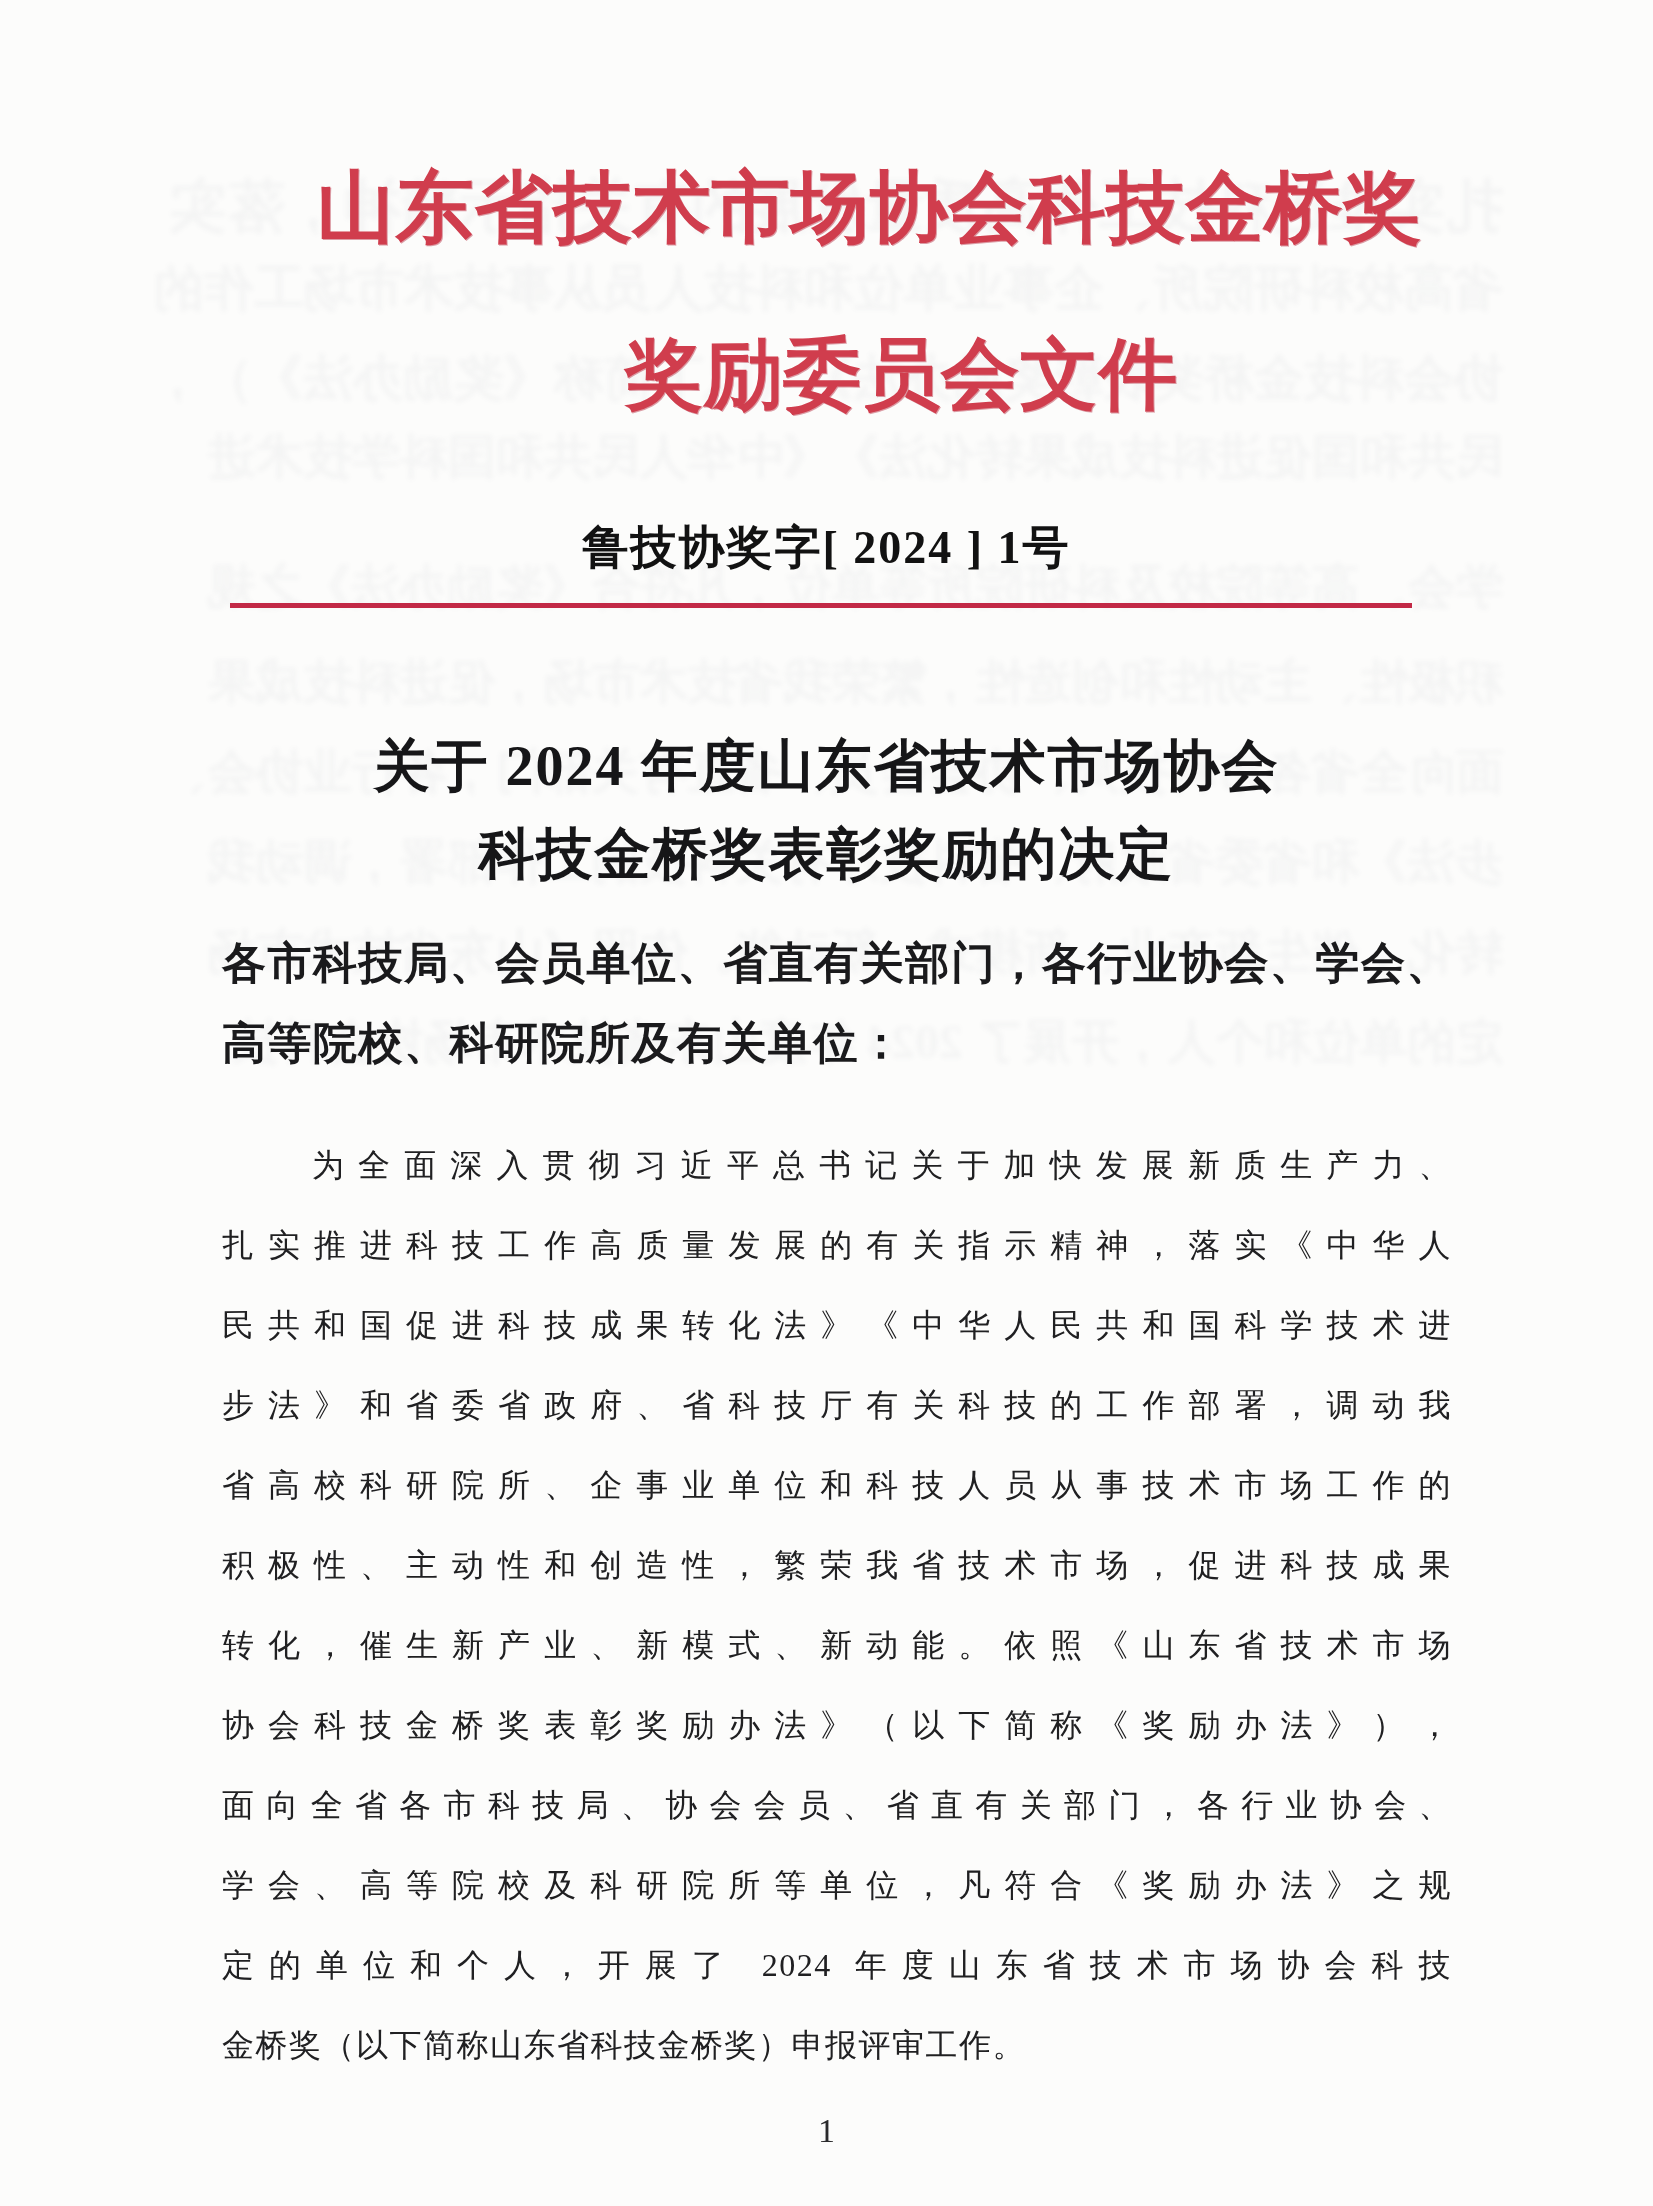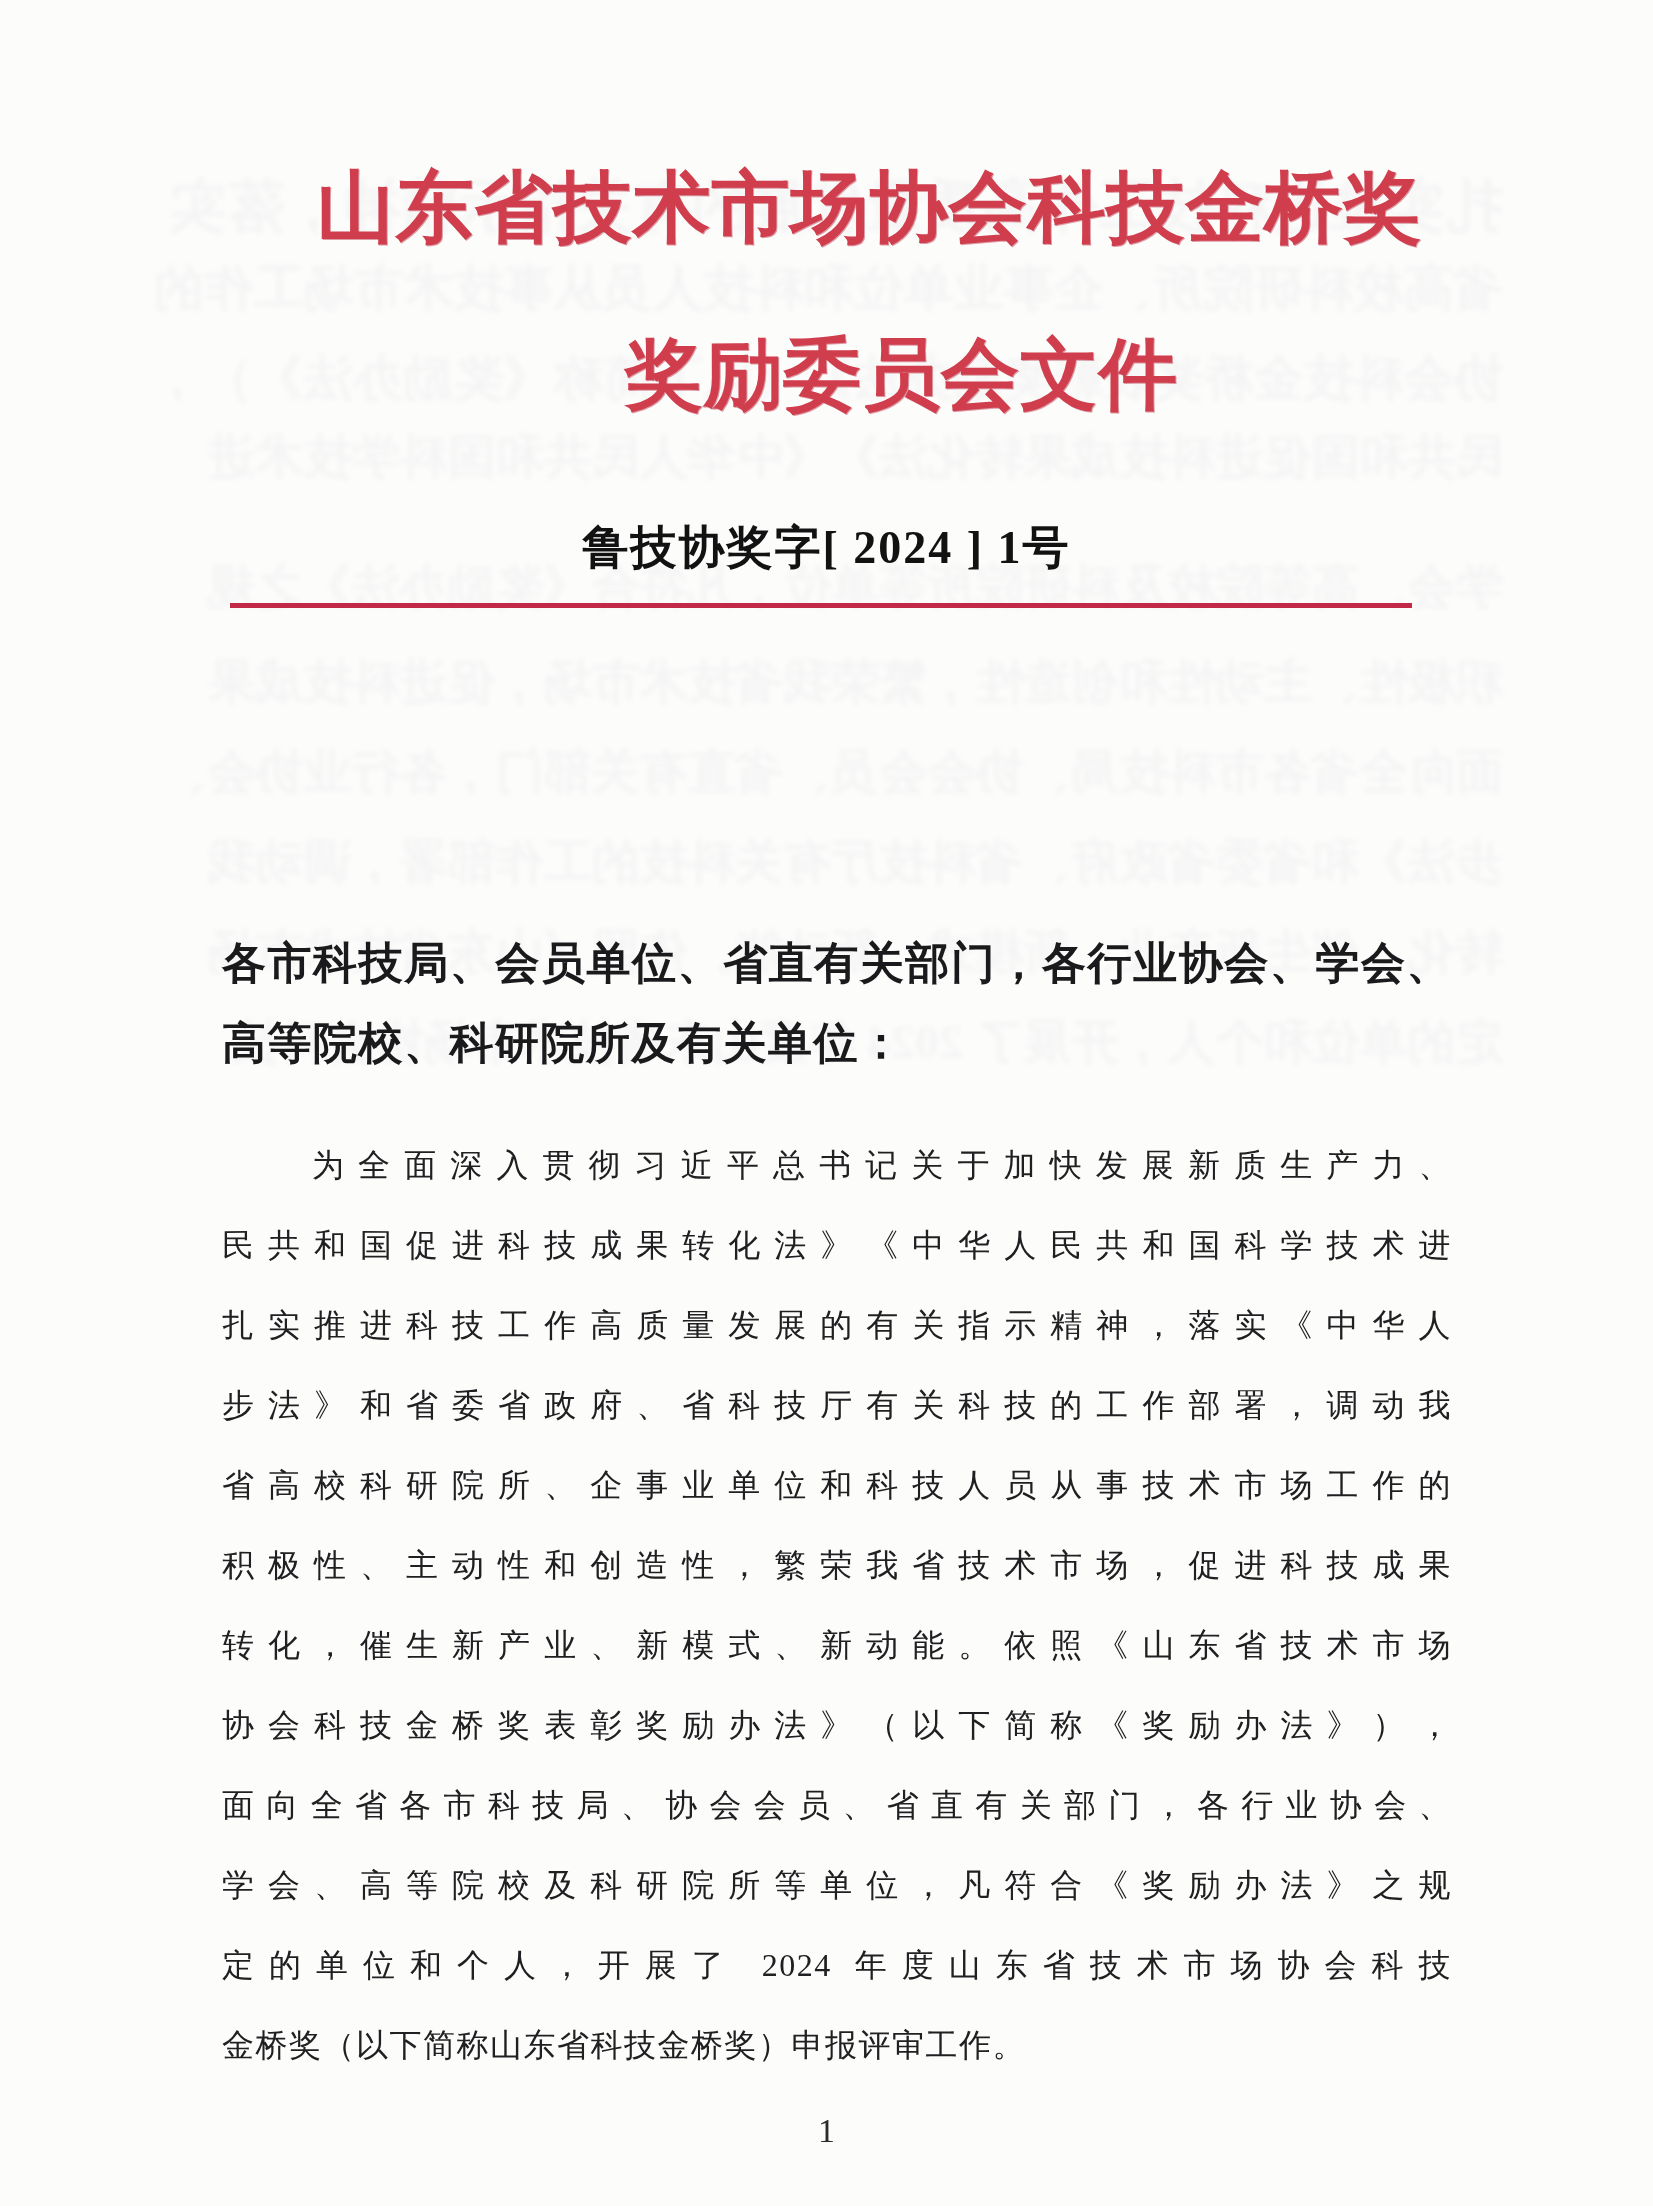--- a/index.html
+++ b/index.html
@@ -159,30 +159,34 @@
     <div class="ghost-line" style="top:1010px; font-size:48px;">定的单位和个人，开展了 2024 年度山东省技术市场协会科技</div>
   </div>
 
   <div class="org-title l1">山东省技术市场协会科技金桥奖</div>
   <div class="org-title l2">奖励委员会文件</div>
 
   <div class="doc-number">鲁技协奖字[ 2024 ] 1号</div>
 
   <div class="red-rule"></div>
 
+  <div class="doc-title">
+    <div>关于 2024 年度山东省技术市场协会</div>
+    <div>科技金桥奖表彰奖励的决定</div>
+  </div>
 
   <div class="addressee">
     <div class="fill">各市科技局、会员单位、省直有关部门，各行业协会、学会、</div>
     <div>高等院校、科研院所及有关单位：</div>
   </div>
 
   <div class="body-text">
     <div class="line indent">为全面深入贯彻习近平总书记关于加快发展新质生产力、</div>
+    <div class="line">扎实推进科技工作高质量发展的有关指示精神，落实《中华人</div>
     <div class="line">民共和国促进科技成果转化法》《中华人民共和国科学技术进</div>
-    <div class="line">扎实推进科技工作高质量发展的有关指示精神，落实《中华人</div>
     <div class="line">步法》和省委省政府、省科技厅有关科技的工作部署，调动我</div>
     <div class="line">省高校科研院所、企事业单位和科技人员从事技术市场工作的</div>
     <div class="line">积极性、主动性和创造性，繁荣我省技术市场，促进科技成果</div>
     <div class="line">转化，催生新产业、新模式、新动能。依照《山东省技术市场</div>
     <div class="line">协会科技金桥奖表彰奖励办法》（以下简称《奖励办法》），</div>
     <div class="line">面向全省各市科技局、协会会员、省直有关部门，各行业协会、</div>
     <div class="line">学会、高等院校及科研院所等单位，凡符合《奖励办法》之规</div>
     <div class="line">定的单位和个人，开展了 2024 年度山东省技术市场协会科技</div>
     <div class="line last">金桥奖（以下简称山东省科技金桥奖）申报评审工作。</div>
   </div>

